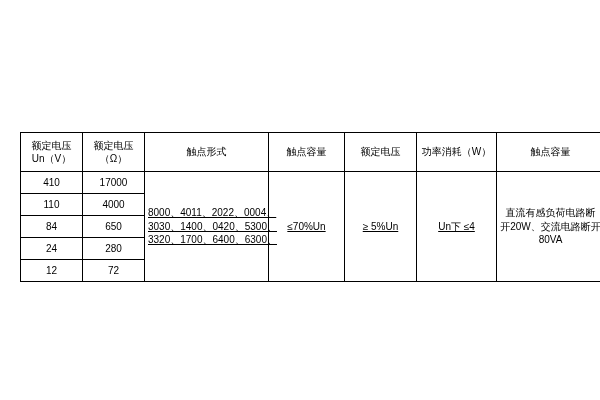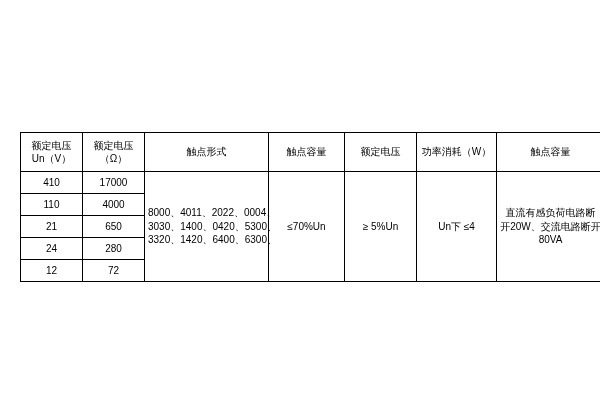--- a/index.html
+++ b/index.html
@@ -52,30 +52,30 @@
   }
   tbody td {
     height: 17px;
   }
   .cell-form {
     text-align: left;
     padding-left: 8px;
     font-size: 10px;
     line-height: 1.55;
   }
-  .cell-form span { display: block; white-space: nowrap; }
+  .cell-form span { display: block; white-space: nowrap; text-decoration: underline; }
   .cell-cap {
     text-align: left;
     padding-left: 7px;
     padding-right: 5px;
     font-size: 10px;
     line-height: 1.55;
   }
   .cell-cap span { display: block; }
-  .nowrap { white-space: nowrap; }
+  .nowrap { white-space: nowrap; text-decoration: underline; }
 </style>
 </head>
 <body>
 
 <div class="sheet">
   <table class="spec">
     <colgroup>
       <col class="col-volt">
       <col class="col-res">
       <col class="col-form">
@@ -101,37 +101,37 @@
         <td>触点容量</td>
       </tr>
     </thead>
     <tbody>
       <tr>
         <td>410</td>
         <td>17000</td>
         <td class="cell-form" rowspan="5">
           <span>8000、4011、2022、0004、</span>
           <span>3030、1400、0420、5300、</span>
-          <span>3320、1420、6400、6300、</span>
+          <span>3320、1700、6400、6300、</span>
         </td>
         <td rowspan="5" class="nowrap">≤70%Un</td>
         <td rowspan="5" class="nowrap">≥ 5%Un</td>
         <td rowspan="5" class="nowrap">Un下 ≤4</td>
         <td class="cell-cap" rowspan="5">
           <span>直流有感负荷电路断</span>
           <span>开20W、交流电路断开</span>
           <span>80VA</span>
         </td>
       </tr>
       <tr>
         <td>110</td>
         <td>4000</td>
       </tr>
       <tr>
-        <td>21</td>
+        <td>84</td>
         <td>650</td>
       </tr>
       <tr>
         <td>24</td>
         <td>280</td>
       </tr>
       <tr>
         <td>12</td>
         <td>72</td>
       </tr>

